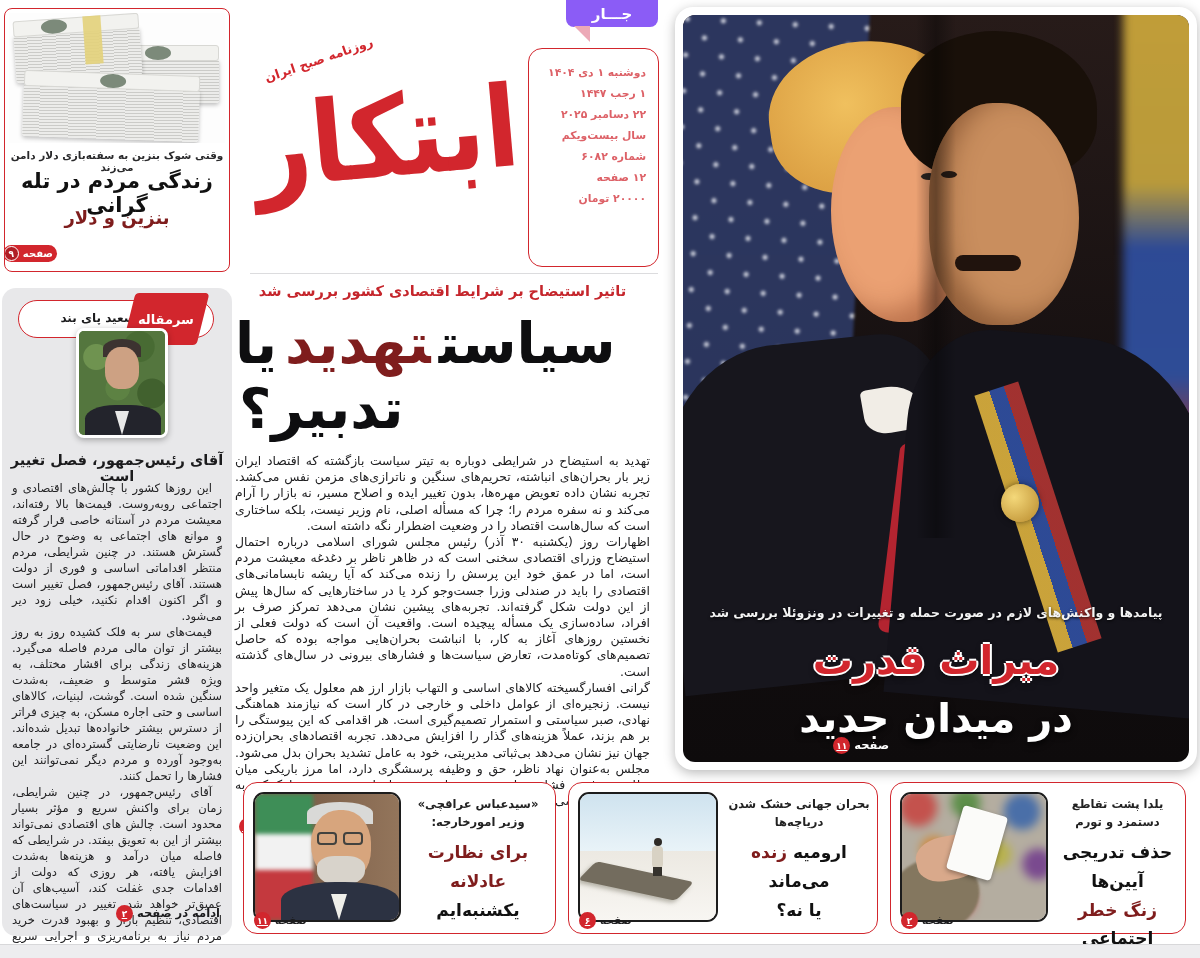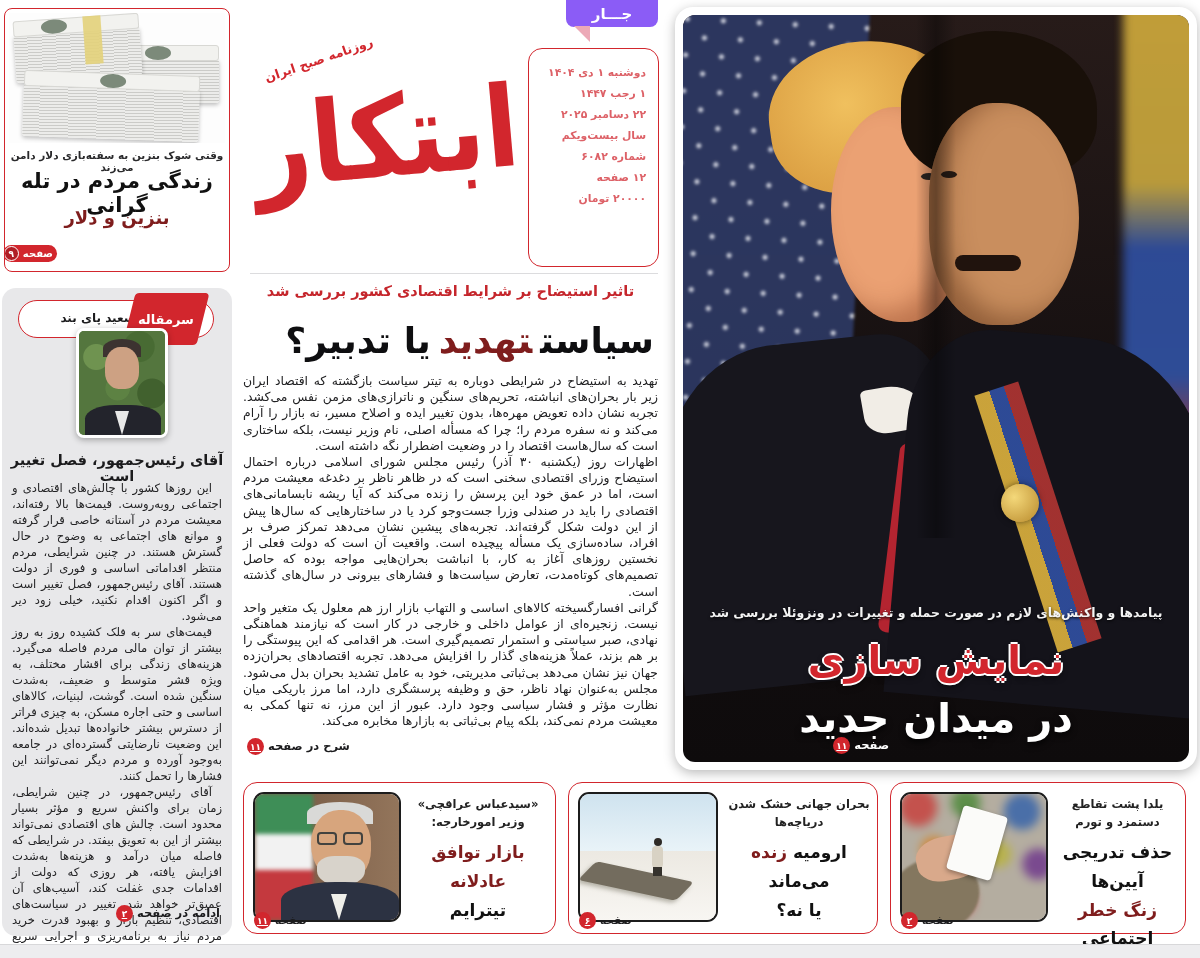--- a/index.html
+++ b/index.html
@@ -67,23 +67,23 @@
   .logo { position:absolute; left:252px; top:8px; width:268px; height:258px; display:flex; align-items:center; justify-content:center;
           color:#d2262d; font-size:100px; font-weight:900; transform:rotate(-5deg) scaleY(1.12); }
   .tagline { position:absolute; left:262px; top:52px; color:#d2262d; font-size:12.5px; font-weight:bold;
              transform:rotate(-19deg); }
   .date-box { position:absolute; left:528px; top:48px; width:131px; height:219px;
               border:1.6px solid #d2262d; border-radius:14px; padding:13px 12px; }
   .date-box div { text-align:right; color:#dd6167; font-size:10.8px; line-height:21px; font-weight:bold; }
   .mast-rule { position:absolute; left:250px; top:273px; width:408px; height:1px; background:#dcdcde; }
 
   
-  .lead { position:absolute; left:243px; top:283px; width:415px; }
+  .lead { position:absolute; left:235px; top:283px; width:415px; }
   .lead-kicker { text-align:center; font-size:14.5px; font-weight:900; color:#c5262c; }
-  .lead-head { text-align:right; margin-top:21px; font-size:36px; font-weight:900; letter-spacing:-1px; color:#0e0e10; }
+  .lead-head { text-align:left; margin-top:12px; font-size:56px; font-weight:900; letter-spacing:-1px; color:#0e0e10; }
   .lead-head span { margin:0 4px; }
   .lead-body { margin-top:12px; font-size:12.4px; line-height:16.2px; text-align:justify; color:#202022; }
   .lead-more { margin-top:9px; text-align:left; }
 
   
   .photo-card { position:absolute; left:675px; top:7px; width:522px; height:763px; background:#fff;
                 border-radius:18px; box-shadow:0 3px 12px rgba(0,0,0,.28); padding:8px; }
   .scene { position:relative; width:100%; height:100%; border-radius:12px; overflow:hidden;
            background:linear-gradient(180deg,#271b19 0%,#140f10 55%,#0e0b0c 100%); }
   .us-flag { position:absolute; left:-24px; top:-10px; width:200px; height:430px; background:#2e3a66; opacity:.9;
@@ -279,21 +279,21 @@
       <div class="t-eye"></div>
       <div class="m-suit"></div>
       <div class="m-sash"></div>
       <div class="m-medal"></div>
       <div class="m-hair"></div>
       <div class="m-face"></div>
       <div class="m-eye"></div>
       <div class="m-mustache"></div>
       <div class="center-shade"></div>
       <div class="ph-caption">پیامدها و واکنش‌های لازم در صورت حمله و تغییرات در ونزوئلا بررسی شد</div>
-      <div class="ph-red">نمایش سازی</div>
+      <div class="ph-red">میراث قدرت</div>
       <div class="ph-white">در میدان جدید</div>
       <div class="ph-page">
         <span>صفحه</span><span class="badge">۱۱</span>
       </div>
     </div>
   </section>
 
   <section class="teaser t-a">
     <div class="img">
       <div class="ar-bg"></div>
@@ -305,22 +305,22 @@
       <div class="ar-glasses2"></div>
       <div class="ar-suit"></div>
       <div class="ar-shirt"></div>
     </div>
     <div class="t-text">
       <div class="t-kicker">
         <div>«سیدعباس عراقچی»</div>
         <div>وزیر امورخارجه:</div>
       </div>
       <div class="t-head">
-        <div class="red">بازار توافق عادلانه</div>
-        <div>تیتر‌ایم</div>
+        <div class="red">برای نظارت عادلانه</div>
+        <div>یکشنبه‌ایم</div>
       </div>
     </div>
     <div class="t-page">
       <span>صفحه</span><span class="badge">۱۱</span>
     </div>
   </section>
 
   <section class="teaser t-b">
     <div class="img">
       <div class="ur-sky"></div>

